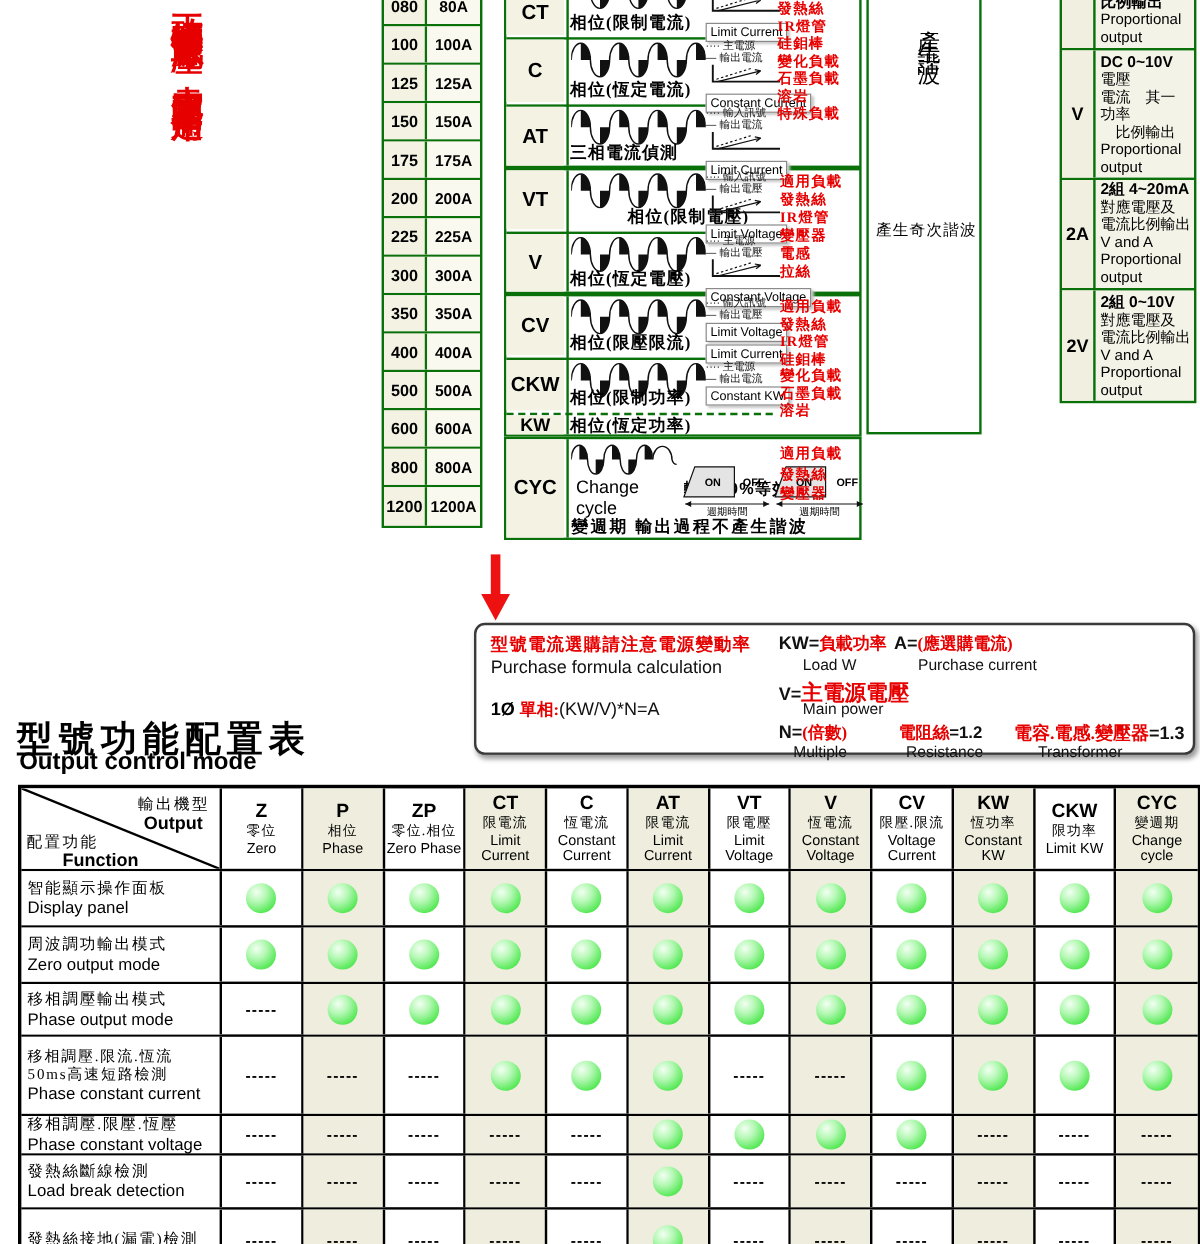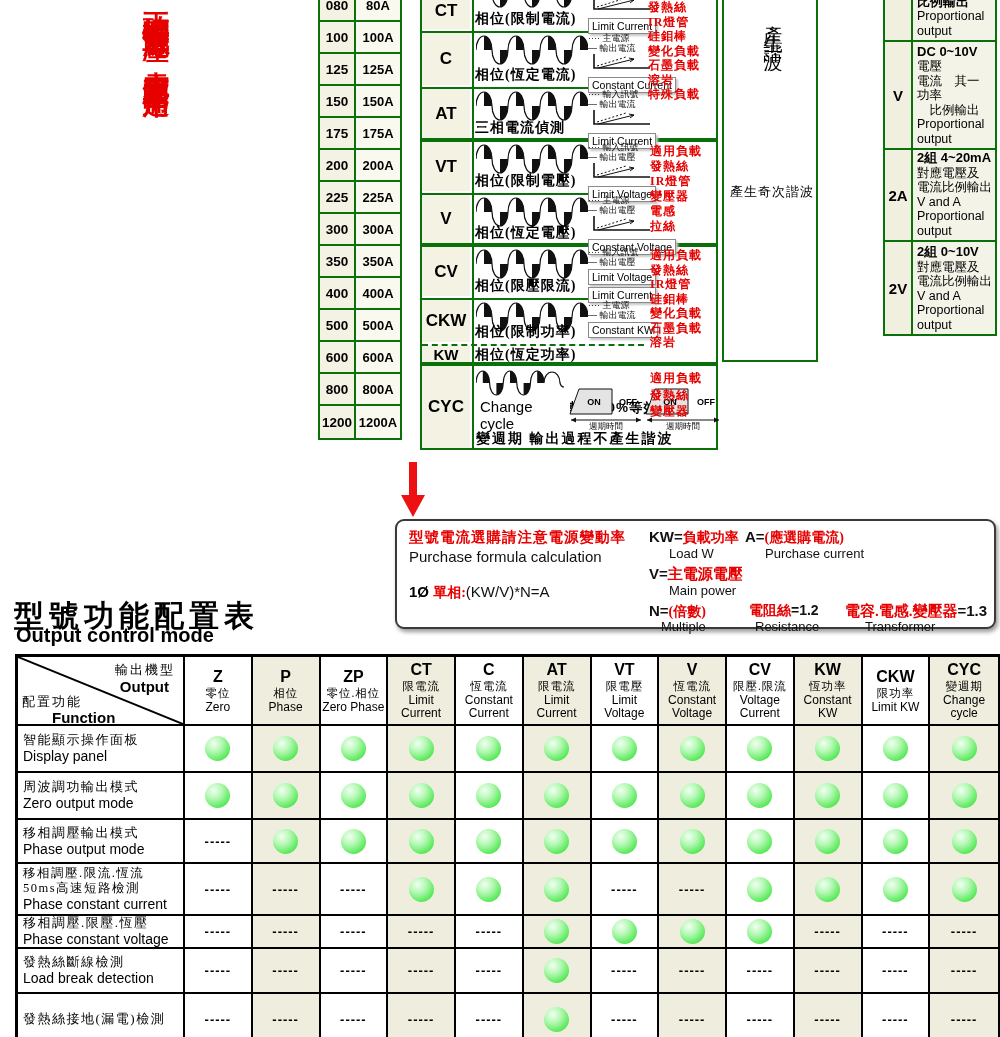--- a/index.html
+++ b/index.html
@@ -223,21 +223,21 @@
         </div><div><svg width="64" height="18">
             <path d="M6,1 V15 H62" stroke="#111" fill="none" stroke-width="1.6"></path>
             <path d="M9,13 L38,4" stroke="#111" stroke-dasharray="2,2" fill="none"></path>
             <path d="M10,15 L46,6 l-5,-1 m5,1 l-4,3" stroke="#111" fill="none"></path>
           </svg></div><div class="cbox">Limit Current</div></div>
       <div class="code" style="top: 204px; height: 49px; left: 2px; width: 48px;">VT</div>
       <div class="cwave" style="top: 206px;"><svg width="112" height="30">
           <path d="M0,15 A8,14 0 0 1 16,15 M16,15 A8,14 0 0 0 32,15 M32,15 A8,14 0 0 1 48,15 M48,15 A8,14 0 0 0 64,15 M64,15 A8,14 0 0 1 80,15 M80,15 A8,14 0 0 0 96,15 M96,15 A8,14 0 0 1 112,15 " fill="none" stroke="#111" stroke-width="1.2"></path>
           <path d="M8,1 A8,14 0 0 1 16,15 L8,15 Z M24,29 A8,14 0 0 0 32,15 L24,15 Z M40,1 A8,14 0 0 1 48,15 L40,15 Z M56,29 A8,14 0 0 0 64,15 L56,15 Z M72,1 A8,14 0 0 1 80,15 L72,15 Z M88,29 A8,14 0 0 0 96,15 L88,15 Z M104,1 A8,14 0 0 1 112,15 L104,15 Z " fill="#111"></path>
         </svg></div>
-      <div class="cname" style="top: 234px;">相位(限制電壓)</div>
+      <div class="cname" style="top: 234px; padding-left: 48px;">相位(限制電壓)</div>
       <div class="chart" style="top: 204px;"><div class="lgd">
           <div>···· 輸入訊號</div>
           <div>— 輸出電壓</div>
         </div><div><svg width="64" height="18">
             <path d="M6,1 V15 H62" stroke="#111" fill="none" stroke-width="1.6"></path>
             <path d="M9,13 L38,4" stroke="#111" stroke-dasharray="2,2" fill="none"></path>
             <path d="M10,15 L46,6 l-5,-1 m5,1 l-4,3" stroke="#111" fill="none"></path>
           </svg></div><div class="cbox">Limit Voltage</div></div>
       <div class="code" style="top: 257px; height: 48px; left: 2px; width: 48px;">V</div>
       <div class="cwave" style="top: 259px;"><svg width="112" height="30">
@@ -391,21 +391,21 @@
   <div id="fbox">
     <span class="red" style="left:12px;top:7px;font-size:14.5px;letter-spacing:1px;">型號電流選購請注意電源變動率</span>
     <span class="blk" style="left:12px;top:27px;font-size:15px;">Purchase formula calculation</span>
     <span style="left:12px;top:62px;font-size:15px;">
       <b>1Ø</b>&nbsp;<span class="red" style="position:static;font-size:14px;">單相:</span><span class="blk" style="position:static;">(KW/V)*N=A</span>
     </span>
 
     <span style="left:252px;top:7px;font-size:15px;"><span class="blk" style="position:static;font-weight:bold;">KW=</span><span class="red" style="position:static;font-size:14px;">負載功率</span></span>
     <span class="blk" style="left:272px;top:25px;font-size:13px;">Load W</span>
 
-    <span style="left:252px;top:44px;font-size:15px;"><span class="blk" style="position:static;font-weight:bold;">V=</span><span class="red" style="position:static;font-size:15px;">主電源電壓</span></span>
+    <span style="left:252px;top:44px;font-size:15px;"><span class="blk" style="position:static;font-weight:bold;">V=</span><span class="red" style="position:static;font-size:18px;">主電源電壓</span></span>
     <span class="blk" style="left:272px;top:62px;font-size:13px;">Main power</span>
 
     <span style="left:252px;top:81px;font-size:15px;"><span class="blk" style="position:static;font-weight:bold;">N=</span><span class="red" style="position:static;font-size:14px;">(倍數)</span></span>
     <span class="blk" style="left:264px;top:98px;font-size:13px;">Multiple</span>
 
     <span style="left:352px;top:81px;font-size:14px;"><span class="red" style="position:static;">電阻絲</span><span class="blk" style="position:static;font-weight:bold;">=1.2</span></span>
     <span class="blk" style="left:358px;top:98px;font-size:13px;">Resistance</span>
 
     <span style="left:448px;top:81px;font-size:15px;"><span class="red" style="position:static;">電容.電感.變壓器</span><span class="blk" style="position:static;font-weight:bold;">=1.3</span></span>
     <span class="blk" style="left:468px;top:98px;font-size:13px;">Transformer</span>
@@ -607,21 +607,21 @@
         <div class="m-cell m-col alt">
           <div class="dot"></div>
         </div>
         <div class="m-cell m-col">
           <div class="dot"></div>
         </div>
         <div class="m-cell m-col alt">
           <div class="dot"></div>
         </div>
       </div>
-      <div class="m-row" style="height: 52px;">
+      <div class="m-row" style="height: 66px;">
         <div class="m-cell m-label" style="justify-content: center;">
           <div class="r-zh" style="font-size: 12.5px; line-height: 15px;">移相調壓.限流.恆流</div>
           <div class="r-zh" style="font-size: 12.5px; line-height: 15px;">50ms高速短路檢測</div>
           <div class="r-en">Phase constant current</div>
         </div>
         <div class="m-cell m-col">
           <div class="dash">-----</div>
         </div>
         <div class="m-cell m-col alt">
           <div class="dash">-----</div>

